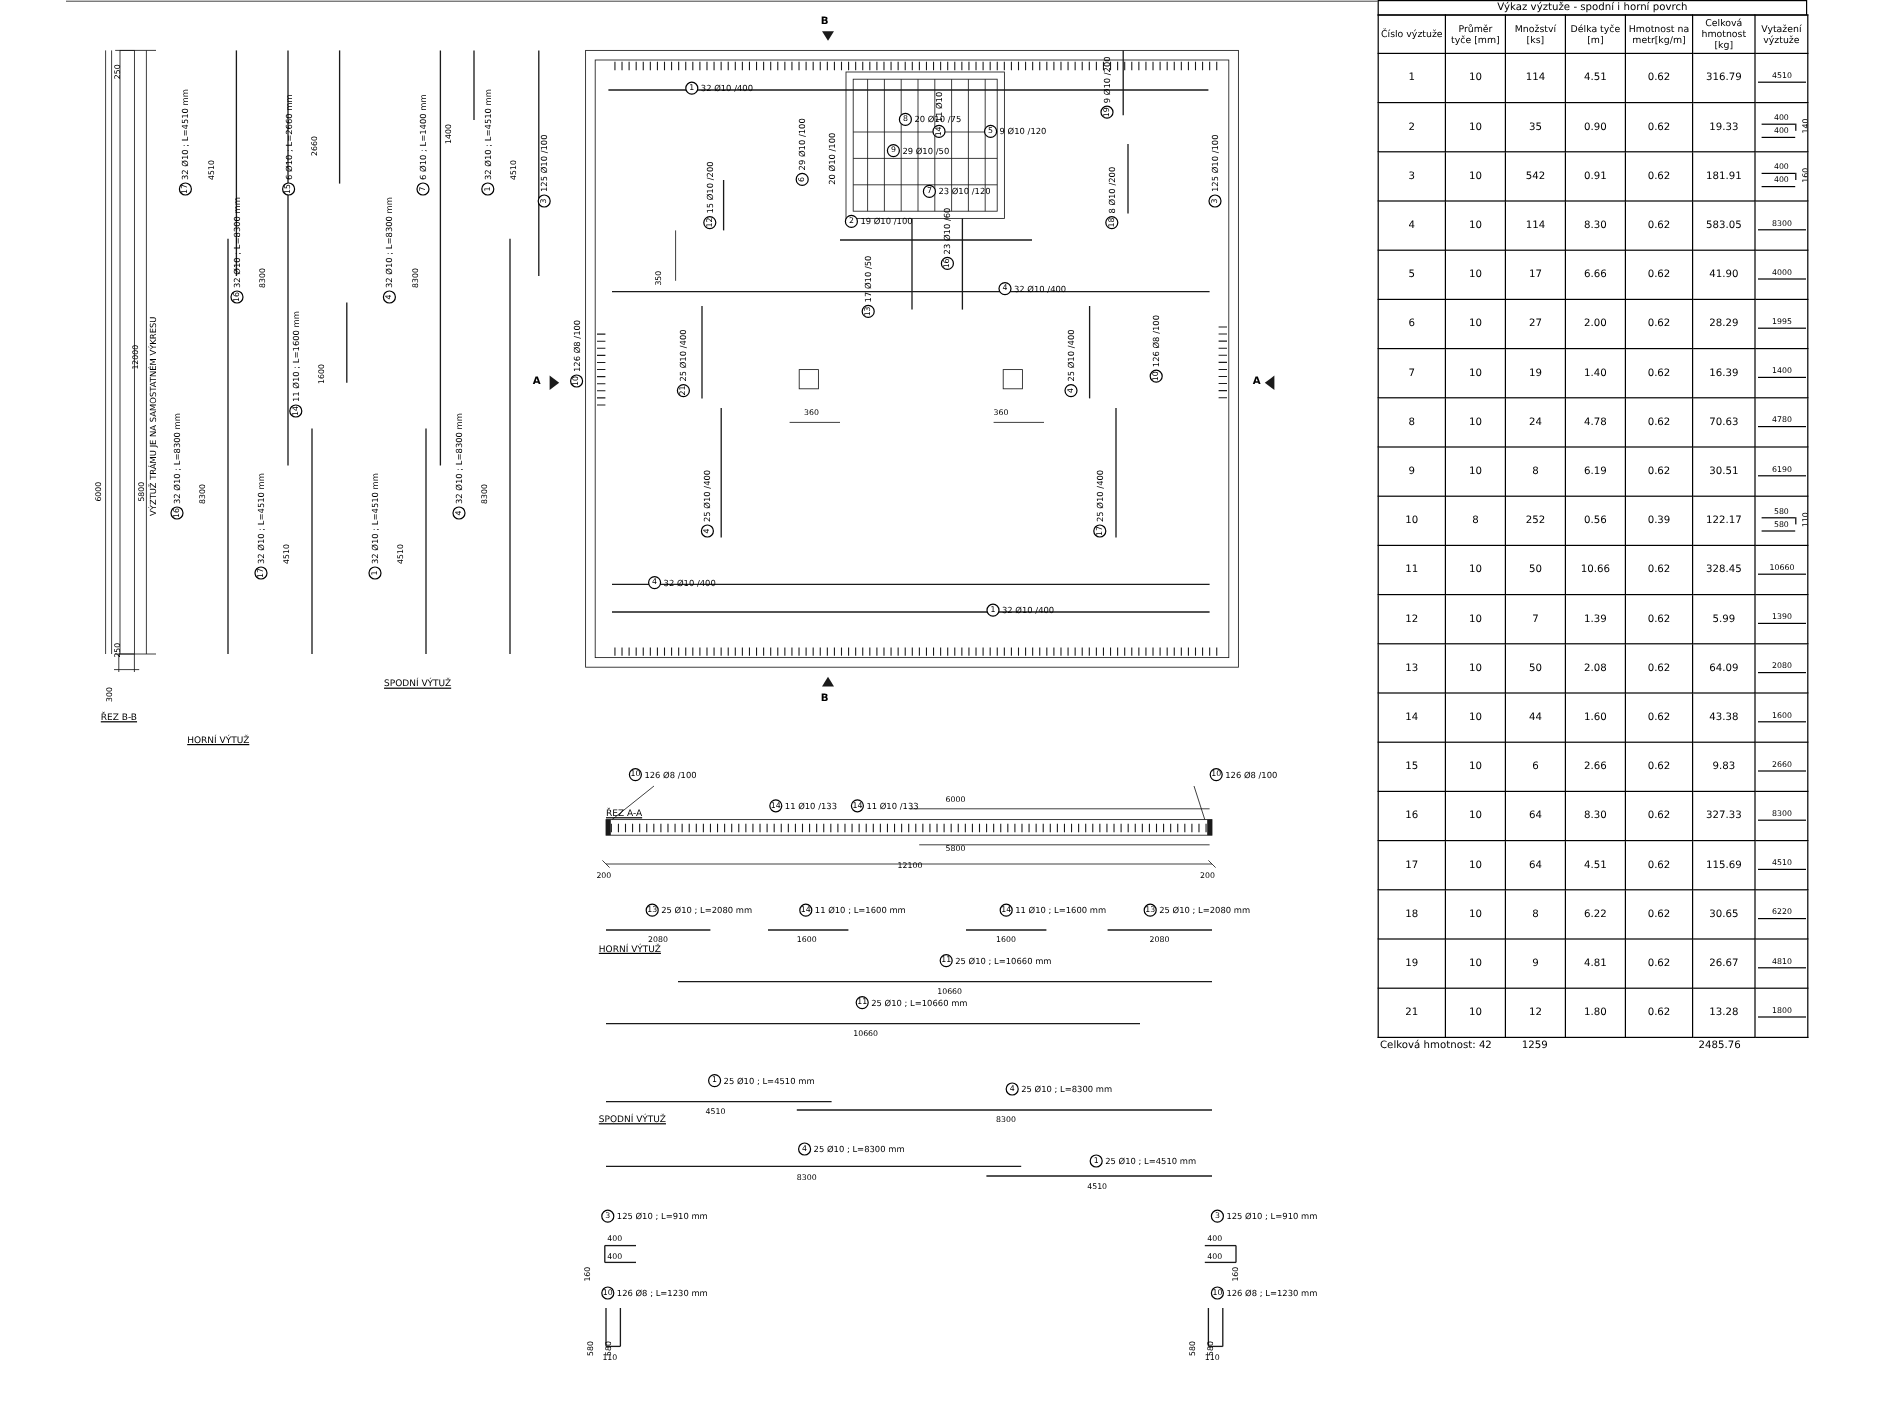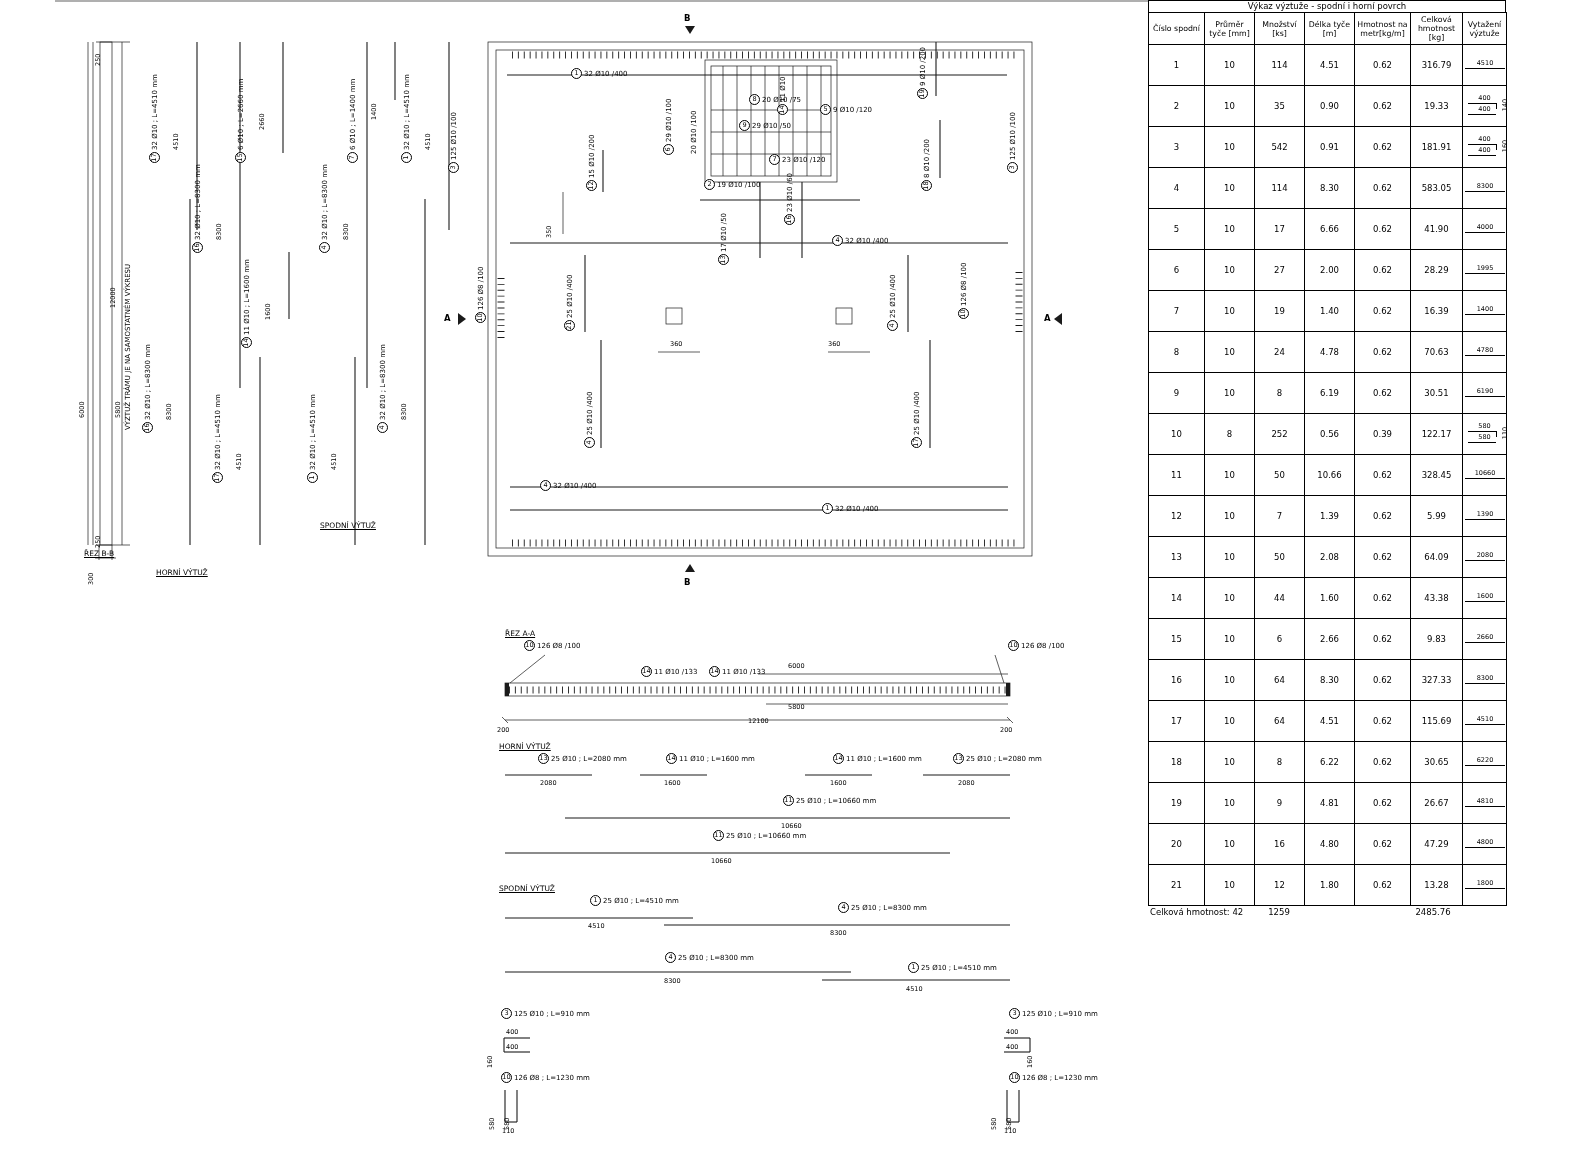--- a/index.html
+++ b/index.html
@@ -13,21 +13,21 @@
   .fillb{fill:#1a1a1a;stroke:none;}
 
   .ann{position:absolute;display:inline-flex;align-items:center;gap:2px;
        font-size:7px;line-height:10px;white-space:nowrap;}
   .ann.v{transform-origin:0 100%;transform:rotate(-90deg);}
   .cnum{display:inline-flex;width:11px;height:11px;min-width:11px;box-sizing:border-box;
         border:1px solid #000;border-radius:50%;align-items:center;justify-content:center;
         font-size:6.5px;line-height:1;background:#fff;}
   .dim{position:absolute;font-size:6.5px;line-height:8px;white-space:nowrap;}
   .dim.v{transform-origin:0 100%;transform:rotate(-90deg);}
-  .lbl{position:absolute;font-size:7.5px;line-height:9px;white-space:nowrap;}
+  .lbl{position:absolute;font-size:7.5px;line-height:9px;white-space:nowrap;margin-top:44px;}
   .ul{text-decoration:underline;}
   .mark{position:absolute;font-size:8.5px;font-weight:bold;line-height:9px;}
 
   #table-wrap{position:absolute;left:1148px;top:0px;width:358px;}
   #table-title{border:1px solid #000;font-size:8.5px;line-height:11px;text-align:center;background:#fff;}
   #rebar-table{border-collapse:collapse;width:100%;table-layout:fixed;margin-top:-1px;}
   #rebar-table th,#rebar-table td{border:1px solid #000;font-size:8.5px;font-weight:normal;
       text-align:center;vertical-align:middle;padding:0;overflow:hidden;}
   #rebar-table th{font-size:7.8px;line-height:9px;padding:2px 1px;}
   #rebar-table tbody td{height:40px;}
@@ -461,21 +461,21 @@
         <col style="width:56px">
           <col style="width:50px">
           <col style="width:50px">
         <col style="width:50px">
           <col style="width:56px">
           <col style="width:52px">
           <col style="width:44px">
       </colgroup>
       <thead>
           <tr id="rebar-head">
-            <th>Číslo spodní</th>
+            <th>Číslo výztuže</th>
             <th>Průměr tyče [mm]</th>
             <th>Množství [ks]</th>
             <th>Délka tyče [m]</th>
             <th>Hmotnost na metr[kg/m]</th>
             <th>Celková hmotnost [kg]</th>
             <th>Vytažení výztuže</th>
           </tr>
         </thead>
       <tbody id="rebar-tbody">
           <tr>
@@ -742,34 +742,20 @@
           <tr>
             <td>19</td>
             <td>10</td>
             <td>9</td>
             <td>4.81</td>
             <td>0.62</td>
             <td>26.67</td>
             <td>
               <div class="shape">
                 <div class="sdim">4810</div>
-                <div class="sline"></div>
-              </div>
-            </td>
-          </tr>
-          <tr>
-            <td>20</td>
-            <td>10</td>
-            <td>16</td>
-            <td>4.80</td>
-            <td>0.62</td>
-            <td>47.29</td>
-            <td>
-              <div class="shape">
-                <div class="sdim">4800</div>
                 <div class="sline"></div>
               </div>
             </td>
           </tr>
           <tr>
             <td>21</td>
             <td>10</td>
             <td>12</td>
             <td>1.80</td>
             <td>0.62</td>

